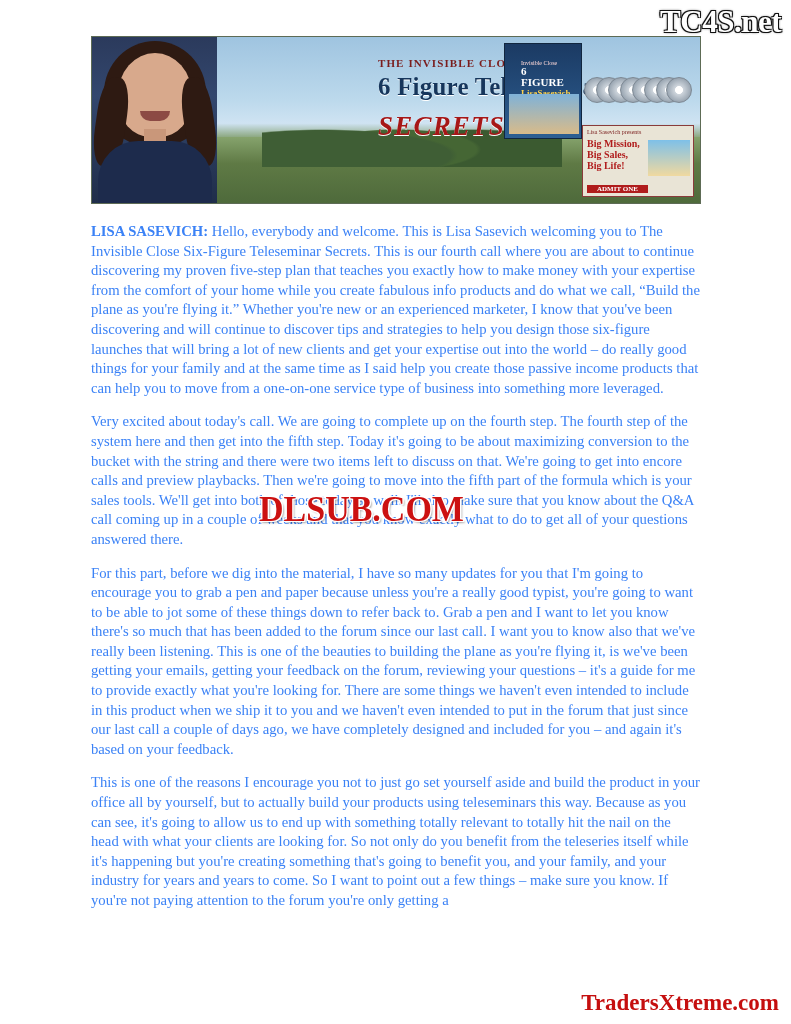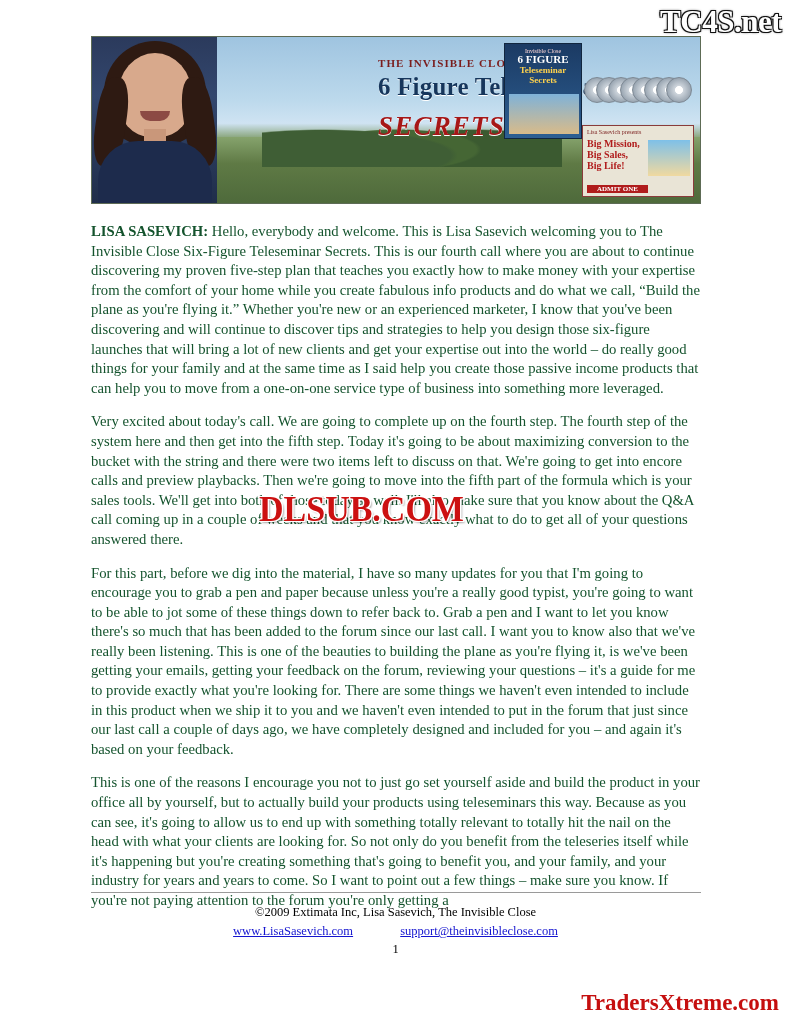--- a/index.html
+++ b/index.html
@@ -141,21 +141,21 @@
     font-size: 27px; font-weight: bold; font-style: italic; color: #a61717;
     letter-spacing: 1.2px;
     text-shadow: 0 1px 0 #ffffff;
   }
 
   
   .banner .prodbox {
     position:absolute; right: 118px; top: 6px; width: 78px; height: 96px;
     background: linear-gradient(to bottom,#1b3a63,#2d5f92);
     border: 1px solid #11263f;
-    color:#fff; padding:4px;text-align:center;
+    color:#fff; padding:16px;
   }
   .banner .prodbox .l1 { font-size:6px; color:#ffd9d9; }
   .banner .prodbox .l2 { font-size:11px; font-weight:bold; line-height:11px; }
   .banner .prodbox .l3 { font-size:9px; font-weight:bold; color:#ffd34d; line-height:10px;}
   .banner .prodbox .pic { position:absolute; left:4px; bottom:4px; width:70px; height:40px;
       background:linear-gradient(to bottom,#7fb2d8,#d8bb8a); }
   .banner .cdfan {
     position:absolute; right: 8px; top: 40px; width: 108px; height: 46px;
   }
   .banner .cdfan i {
@@ -190,21 +190,21 @@
   .content {
     position:absolute;
     left: 91px; top: 222px;
     width: 610px;
   }
   .content p {
     margin: 0 0 14px 0;
     font-family: "Liberation Serif", serif;
     font-size: 14.7px;
     line-height: 19.6px;
-    color: #14532d;
+    color: #3b82f6;
     text-align: left;
   }
   .content p .spk { font-weight: bold; }
 
   
   .footer {
     position:absolute;
     left: 0; top: 905px; width: 791px;
     text-align: center;
   }
@@ -250,21 +250,21 @@
       <div class="body"></div>
     </div>
 
     <div class="eyebrow">THE INVISIBLE CLOSE</div>
     <div class="title-main">6 Figure Teleseminar</div>
     <div class="title-sub">SECRETS</div>
 
     <div class="prodbox">
       <div class="l1">Invisible Close</div>
       <div class="l2">6 FIGURE</div>
-      <div class="l3">Teleseminar</div>
+      <div class="l3">LisaSasevich</div>
       <div class="l3">Secrets</div>
       <div class="pic"></div>
     </div>
 
     <div class="cdfan">
       <i style="left:0"></i>
         <i style="left:12px"></i>
         <i style="left:24px"></i>
       <i style="left:36px"></i>
         <i style="left:48px"></i>
@@ -287,24 +287,15 @@
 
     <p>Very excited about today's call.  We are going to complete up on the fourth step.  The fourth step of the system here and then get into the fifth step.  Today it's going to be about maximizing conversion to the bucket with the string and there were two items left to discuss on that.  We're going to get into encore calls and preview playbacks.  Then we're going to move into the fifth part of the formula which is your sales tools.  We'll get into both of those today as well.  I'll also make sure that you know about the Q&amp;A call coming up in a couple of weeks and that you know exactly what to do to get all of your questions answered there.</p>
 
     <p>For this part, before we dig into the material, I have so many updates for you that I'm going to encourage you to grab a pen and paper because unless you're a really good typist, you're going to want to be able to jot some of these things down to refer back to.  Grab a pen and I want to let you know there's so much that has been added to the forum since our last call.  I want you to know also that we've really been listening.  This is one of the beauties to building the plane as you're flying it, is we've been getting your emails, getting your feedback on the forum, reviewing your questions – it's a guide for me to provide exactly what you're looking for.  There are some things we haven't even intended to include in this product when we ship it to you and we haven't even intended to put in the forum that just since our last call a couple of days ago, we have completely designed and included for you – and again it's based on your feedback.</p>
 
     <p>This is one of the reasons I encourage you not to just go set yourself aside and build the product in your office all by yourself, but to actually build your products using teleseminars this way.  Because as you can see, it's going to allow us to end up with something totally relevant to totally hit the nail on the head with what your clients are looking for.  So not only do you benefit from the teleseries itself while it's happening but you're creating something that's going to benefit you, and your family, and your industry for years and years to come.  So I want to point out a few things – make sure you know.  If you're not paying attention to the forum you're only getting a</p>
   </div>
 
   <div class="wm-center">DLSUB.COM</div>
 
-  <div class="footer">
-    <div class="rule"></div>
-    <div class="copy">©2009 Extimata Inc, Lisa Sasevich, The Invisible Close</div>
-    <div class="links">
-      <a href="#">www.LisaSasevich.com</a>
-      <a href="#">support@theinvisibleclose.com</a>
-    </div>
-    <div class="pageno">1</div>
-  </div>
 
   <div class="wm-bottom-right">TradersXtreme.com</div>
 </div>
 
 </body></html>

